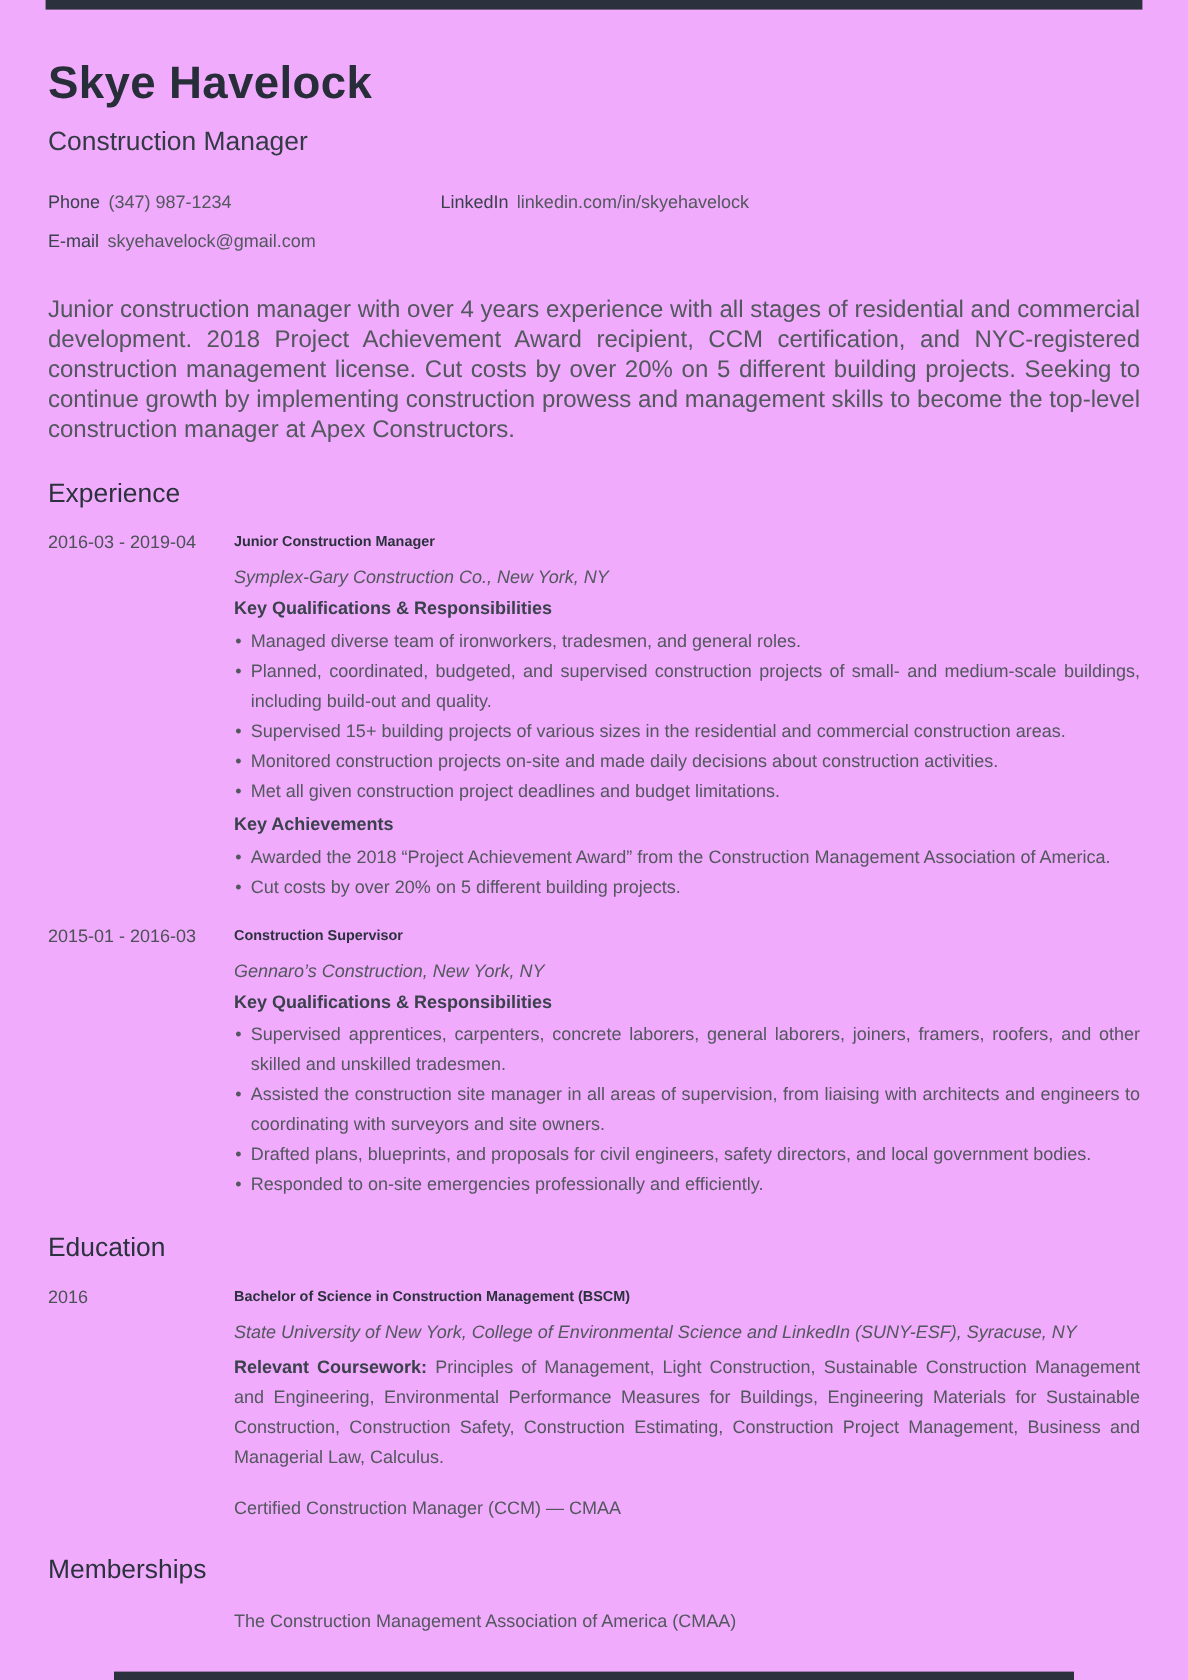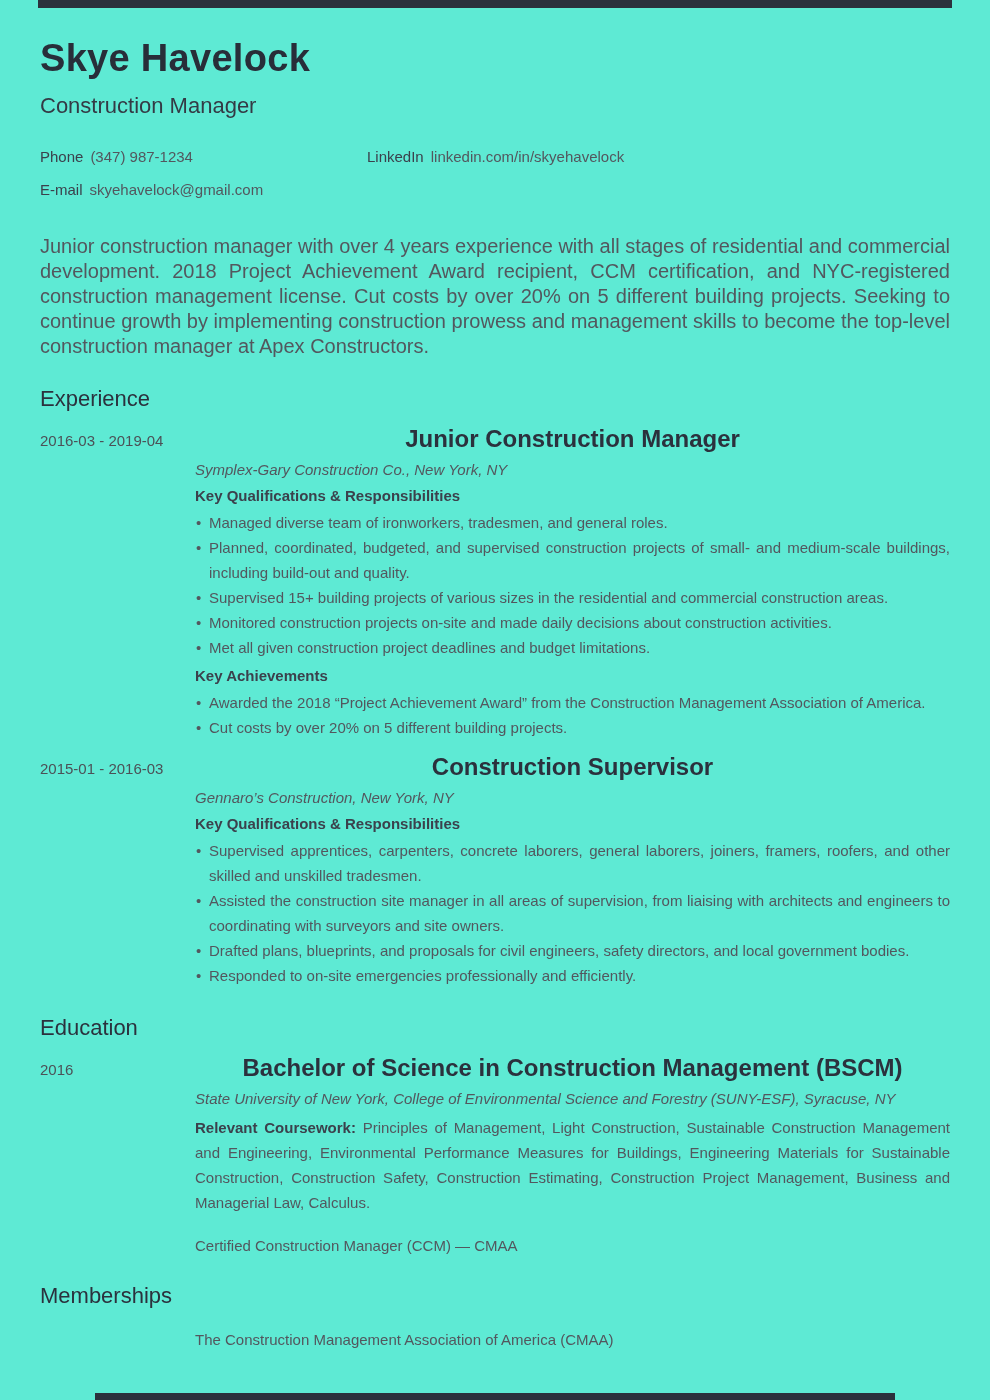--- a/index.html
+++ b/index.html
@@ -1,24 +1,24 @@
 <!DOCTYPE html>
 <html><head>
 <meta charset="utf-8">
 <style>
   * { margin: 0; padding: 0; box-sizing: border-box; }
   html, body { background: #ffffff; }
   .page {
     position: relative;
     width: 990px;
     height: 1400px;
-    background: #5eead4;
+    background: #f0abfc;
     font-family: "Liberation Sans", sans-serif;
     color: #53575e;
-    padding: 0 40px;
+    padding: 12px 40px;
     overflow: hidden;
   }
   .bar-top {
     position: absolute;
     top: 0; left: 38px;
     width: 914px; height: 8px;
     background: #2b313d;
   }
   .bar-bottom {
     position: absolute;
@@ -67,26 +67,25 @@
   .dates {
     width: 155px;
     flex-shrink: 0;
     font-size: 15px;
     line-height: 20px;
     color: #4c5157;
     padding-top: 3px;
   }
   .entry-body { flex: 1; min-width: 0; }
   h3.position {
-    font-size: 24px;
+    font-size: 12px;
     line-height: 22px;
     font-weight: bold;
     color: #2b313d;
     margin-bottom: 10px;
-    text-align: center;
   }
   .company {
     font-style: italic;
     font-size: 15px;
     line-height: 20px;
     color: #53575e;
     margin-bottom: 6px;
   }
   .subheading {
     font-size: 15px;
@@ -194,21 +193,21 @@
       </div>
     </div>
   </section>
 
   <section>
     <h2 class="section-heading">Education</h2>
     <div class="entry">
       <div class="dates">2016</div>
       <div class="entry-body">
         <h3 class="position">Bachelor of Science in Construction Management (BSCM)</h3>
-        <div class="company">State University of New York, College of Environmental Science and Forestry (SUNY-ESF), Syracuse, NY</div>
+        <div class="company">State University of New York, College of Environmental Science and LinkedIn (SUNY-ESF), Syracuse, NY</div>
         <p class="coursework">
           <span class="bold-label">Relevant Coursework:</span>
           <span>Principles of Management, Light Construction, Sustainable Construction Management and Engineering, Environmental Performance Measures for Buildings, Engineering Materials for Sustainable Construction, Construction Safety, Construction Estimating, Construction Project Management, Business and Managerial Law, Calculus.</span>
         </p>
       </div>
     </div>
   </section>
 
   <section>
     <div class="entry">

